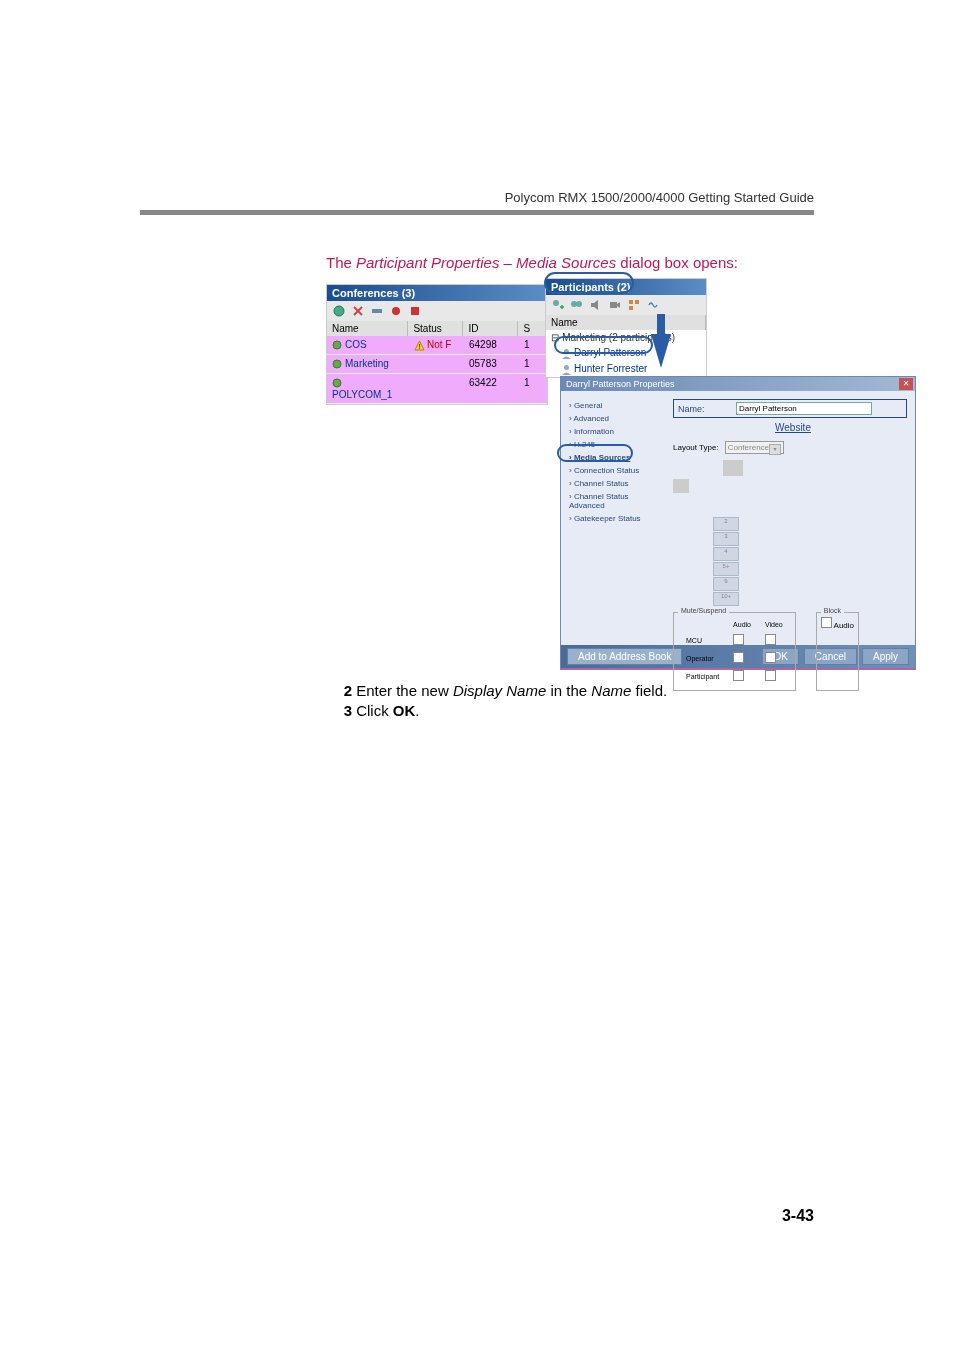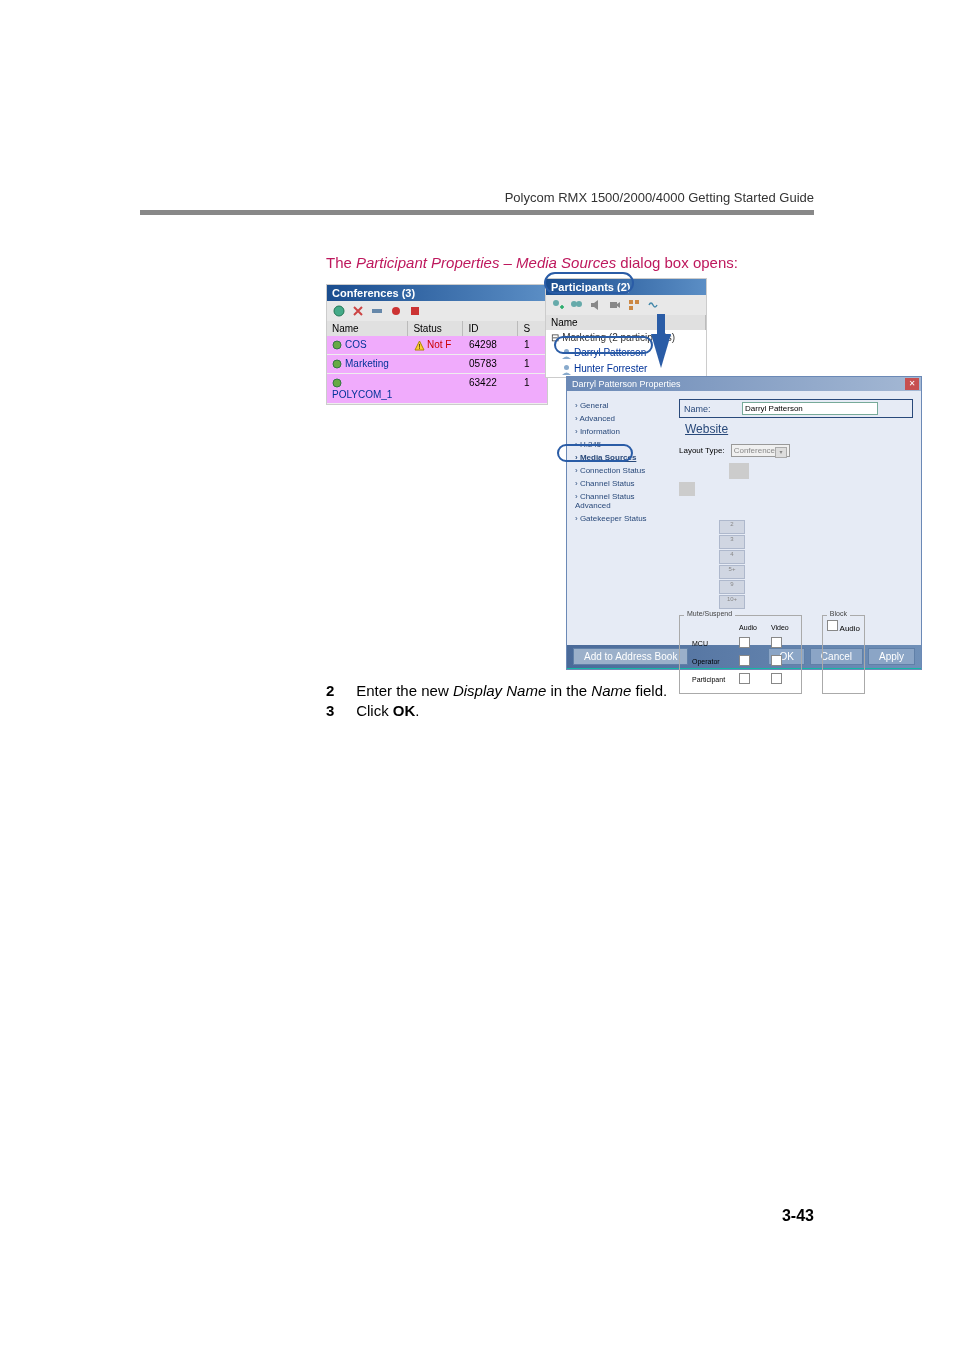--- a/index.html
+++ b/index.html
@@ -176,24 +176,24 @@
       padding: 2px 5px;
       color: #333;
     }
     .part-item {
       padding: 2px 15px;
       color: #003399;
     }
     .dialog {
       position: absolute;
       top: 98px;
-      left: 240px;
+      left: 234px;
       width: 354px;
       height: 292px;
-      background: #14b8a6;
+      background: #ec4899;
       border: 1px solid #6b89b6;
       font-size: 9px;
     }
     .dialog-title {
       background: linear-gradient(to right, #6b89b6, #a4b8d4);
       color: #fff;
       padding: 2px 5px;
       font-size: 9px;
       position: relative;
     }
@@ -247,21 +247,22 @@
     .text-input {
       border: 1px solid #7a9;
       font-size: 8px;
       padding: 1px 2px;
       width: 130px;
     }
     .website-link {
       color: #29497a;
       text-decoration: underline;
       margin: 4px 0 8px 6px;
-      font-size: 12px;
+      font-size: 10px;
+      text-align: center;
     }
     .layout-row {
       display: flex;
       align-items: center;
       gap: 6px;
       margin-bottom: 6px;
       font-size: 8px;
     }
     .select-box {
       border: 1px solid #999;
@@ -350,20 +351,21 @@
       padding: 2px 10px;
     }
     .btn-addr {
       margin-right: auto;
       background: #9bb0ca;
     }
     .step-row {
       position: absolute;
       left: 326px;
       font-size: 15px;
+      text-align: right;
     }
     .step-num {
       font-weight: bold;
       font-family: Arial;
       display: inline-block;
       width: 26px;
     }
     .step2 { top: 682px; }
     .step3 { top: 702px; }
     .page-num {

